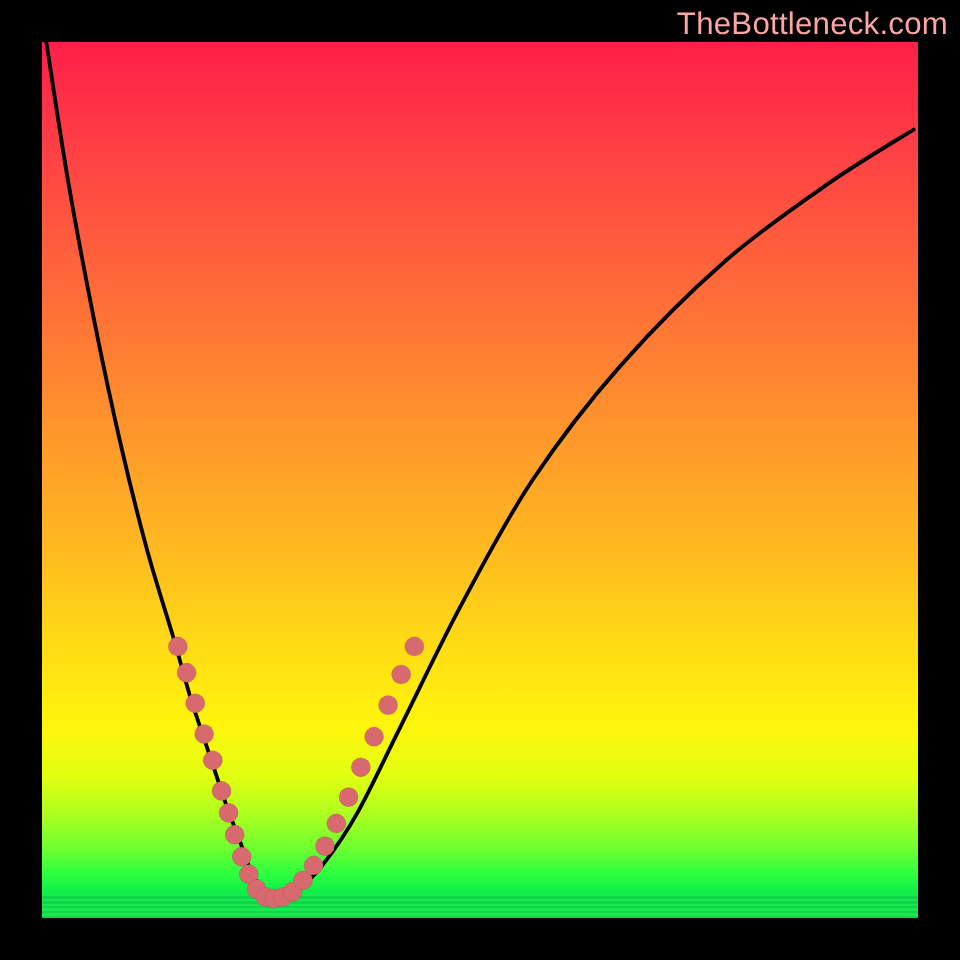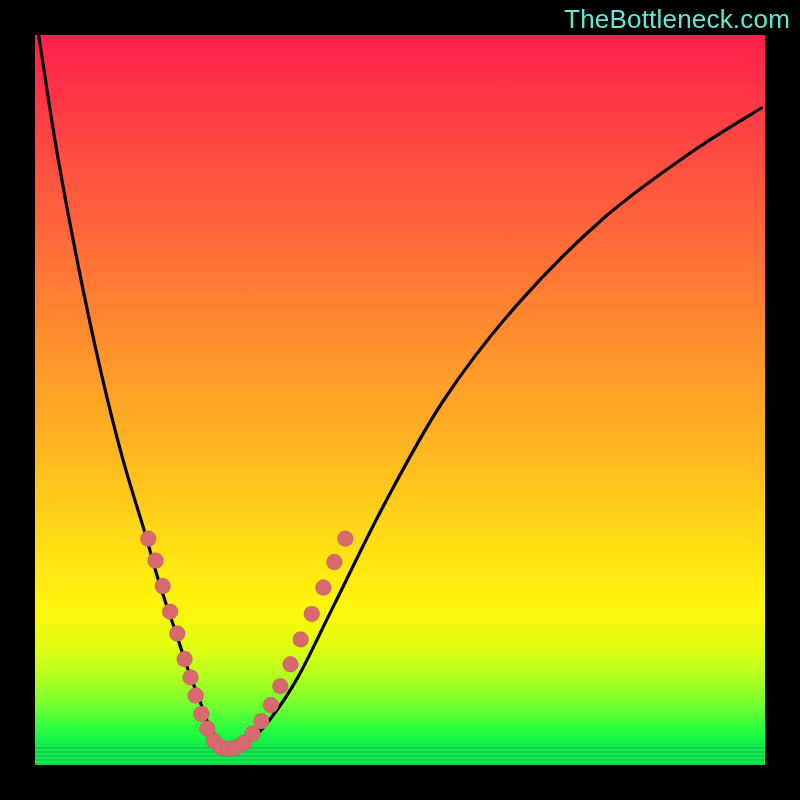--- a/index.html
+++ b/index.html
@@ -15,21 +15,21 @@
     position: absolute;
     left: 0; top: 0;
     width: 800px;
     height: 800px;
     background: #000;
   }
   .watermark {
     position: absolute;
     top: 4px;
     right: 10px;
-    color: #5eead4;
+    color: #fca5a5;
     font-size: 26px;
     font-weight: 400;
     letter-spacing: 0.2px;
   }
   .plot {
     position: absolute;
     left: 35px;
     top: 35px;
     width: 730px;
     height: 730px;

